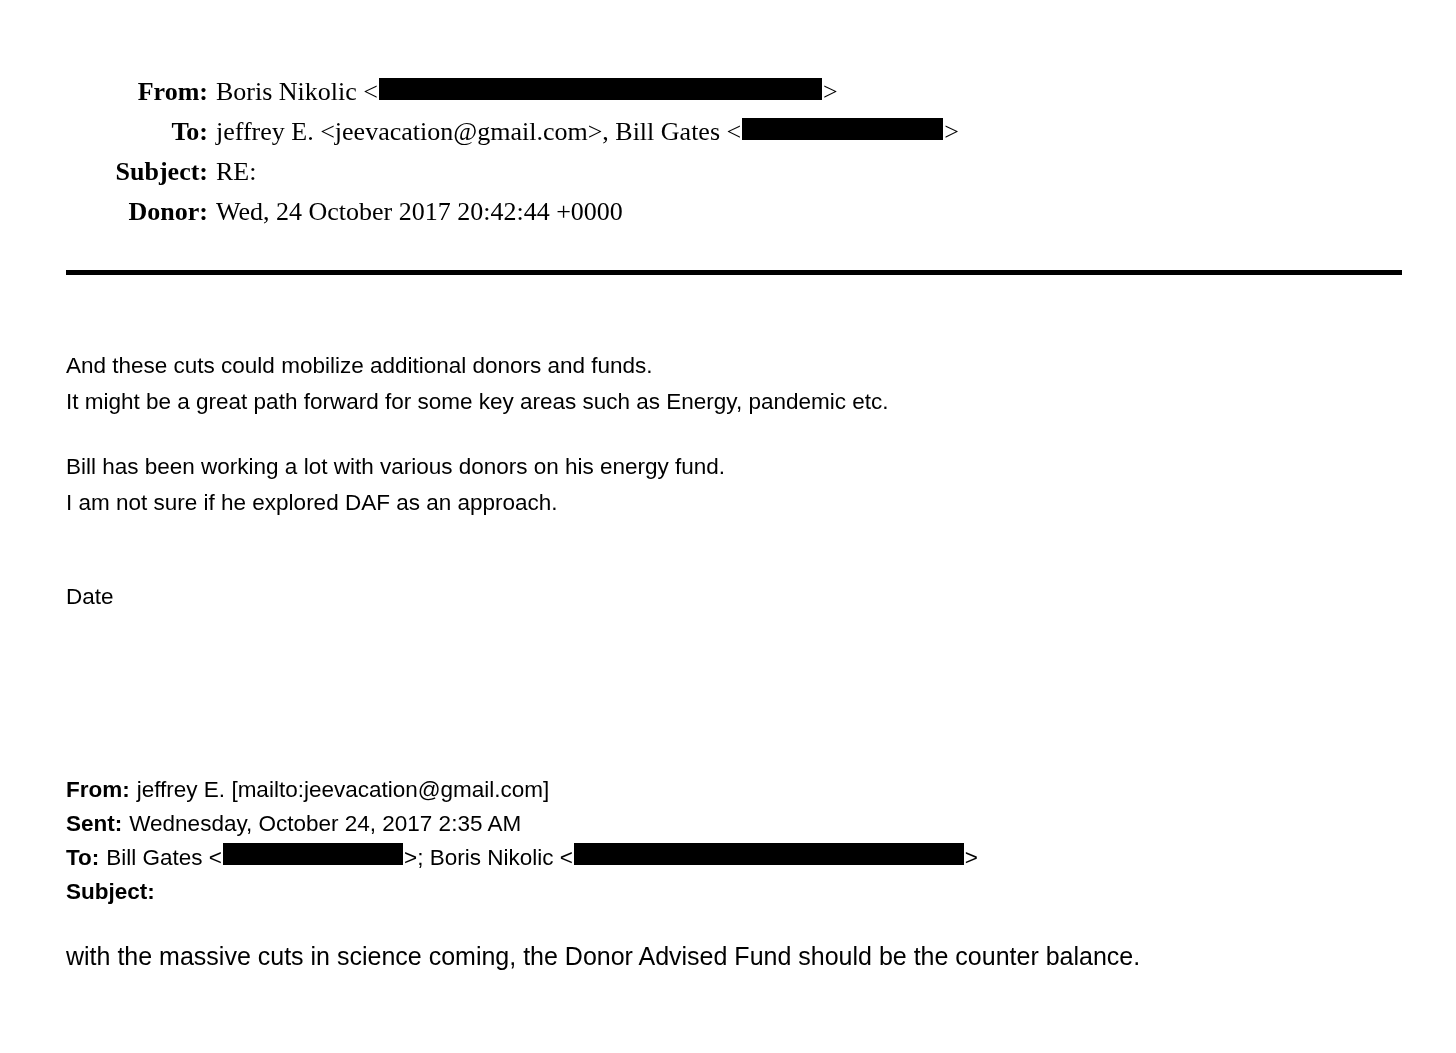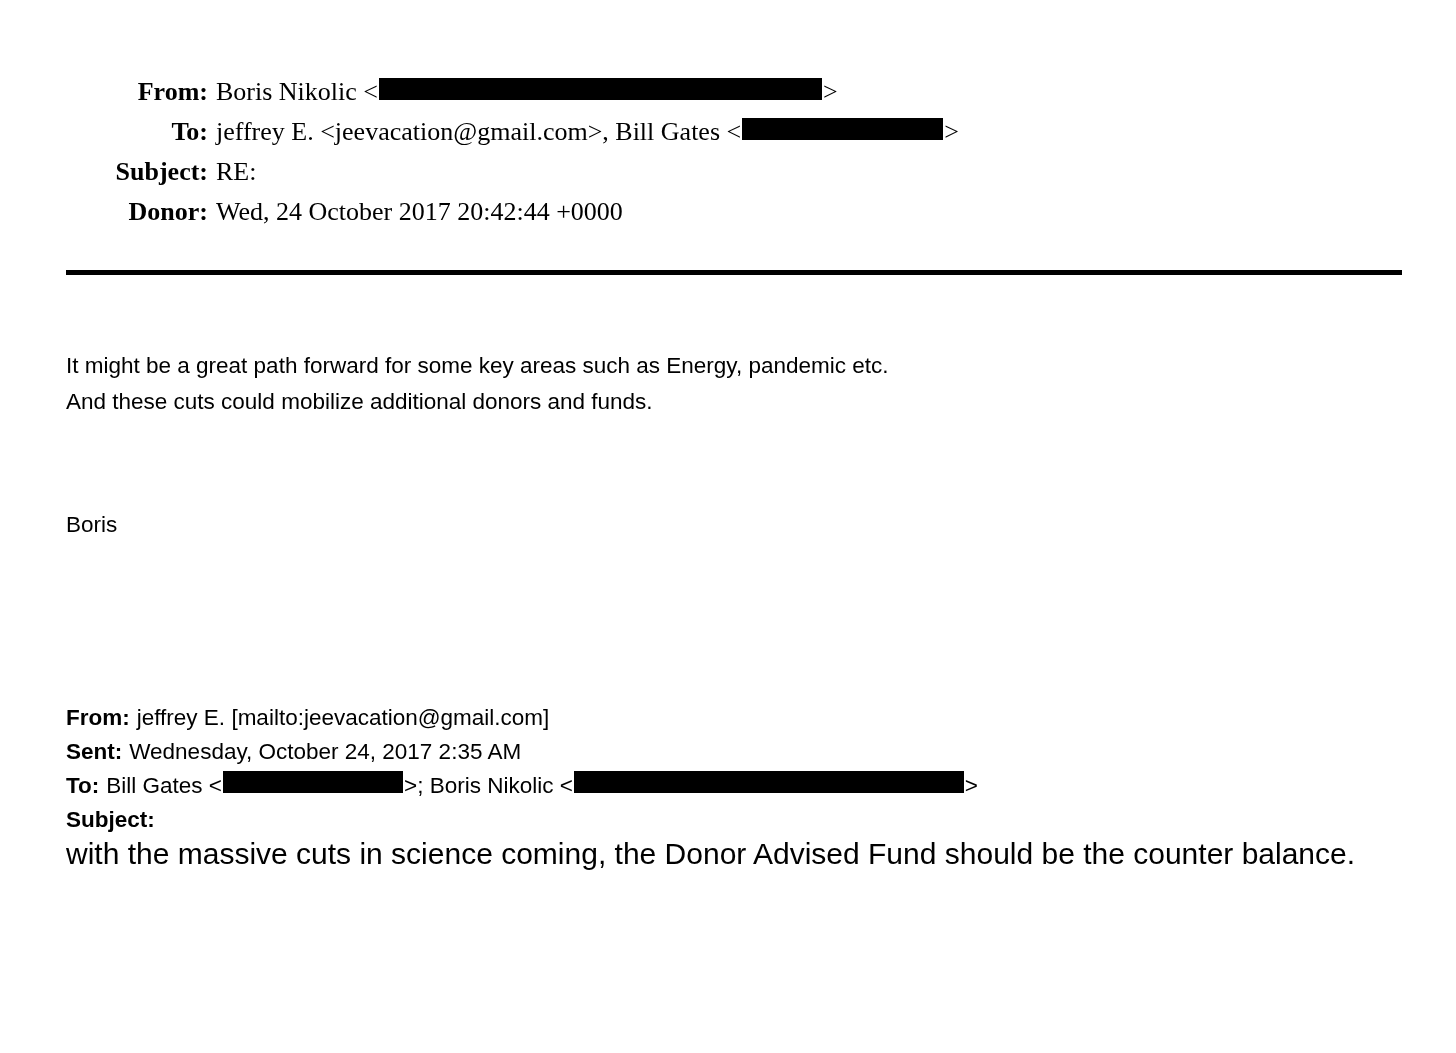--- a/index.html
+++ b/index.html
@@ -87,21 +87,22 @@
   .qline {
     display: flex;
     align-items: baseline;
     white-space: nowrap;
   }
   .qlabel { font-weight: bold; padding-right: 7px; }
   .r-q1 { width: 180px; margin: 0 1px; }
   .r-q2 { width: 390px; margin: 0 1px; }
 
   .final {
-    font-size: 30px;
+    margin-top: 30px;
+    font-size: 25px;
     line-height: 34px;
   }
 </style>
 </head>
 <body>
 
 <div class="page">
 
   <div class="header">
 
@@ -137,33 +138,37 @@
       </div>
     </div>
 
   </div>
 
   <div class="rule"></div>
 
   <div class="body">
 
     <div class="para">
+      <div>And these cuts could mobilize additional donors and funds.</div>
       <div>It might be a great path forward for some key areas such as Energy, pandemic etc.</div>
-      <div>And these cuts could mobilize additional donors and funds.</div>
     </div>
 
     <div class="spacer-sm"></div>
 
+    <div class="para">
+      <div>Bill has been working a lot with various donors on his energy fund.</div>
+      <div>I am not sure if he explored DAF as an approach.</div>
+    </div>
 
     <div class="spacer-sm"></div>
 
 
     <div class="spacer-sm"></div>
 
-    <div class="para">Boris</div>
+    <div class="para">Date</div>
 
     <div class="spacer-lg"></div>
 
     <div class="quoted">
 
       <div class="qline">
         <span class="qlabel">From:</span>
         <span>jeffrey E. [mailto:jeevacation@gmail.com]</span>
       </div>
 

